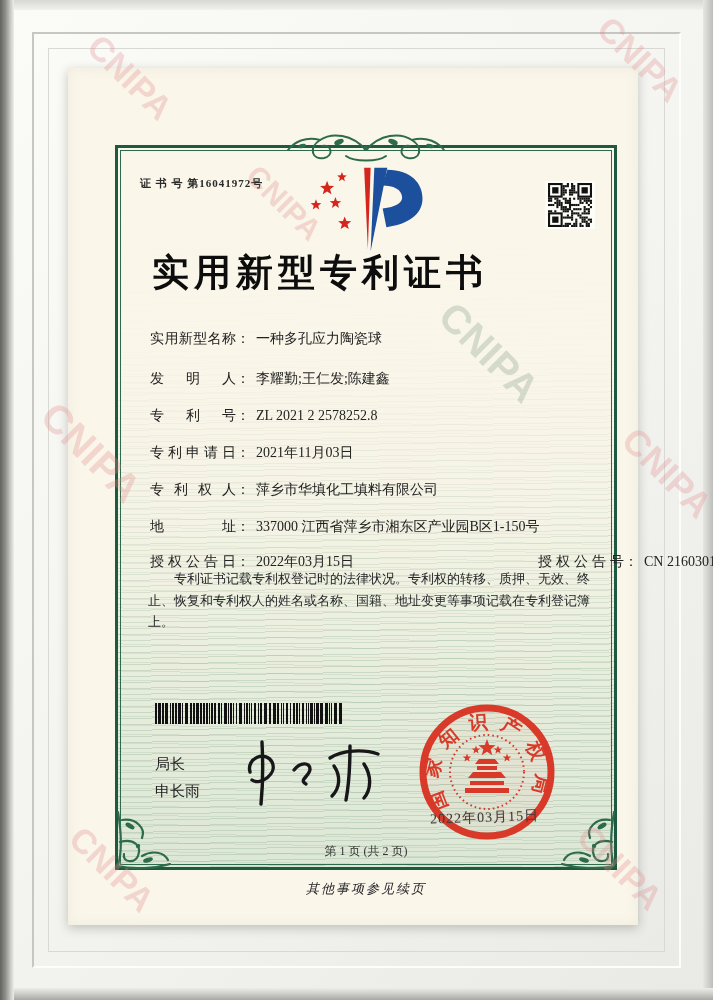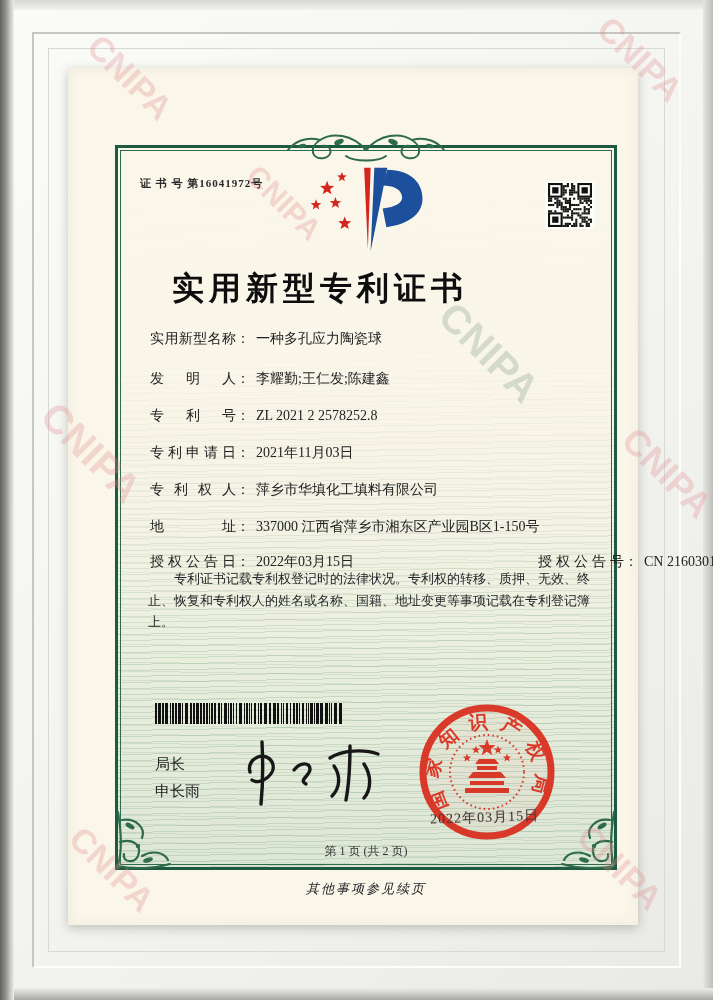--- a/index.html
+++ b/index.html
@@ -38,21 +38,21 @@
   .ornament-top{position:absolute;left:276px;top:126px;width:180px;height:44px;z-index:3;}
   .corner-fl{position:absolute;z-index:3;width:62px;height:72px;}
   .corner-fl.bl{left:112px;top:802px;}
   .corner-fl.br{left:558px;top:802px;transform:scaleX(-1);}
   
   .content{position:absolute;inset:0;z-index:4;}
   .cert-no{position:absolute;left:140px;top:176px;font-size:11px;letter-spacing:1px;color:#2a2a2a;font-weight:bold;}
   .logo{position:absolute;left:296px;top:166px;width:140px;height:88px;}
   .qr{position:absolute;left:545px;top:181px;width:50px;height:48px;background:#fdfdf8;padding:2px;}
   .title{position:absolute;left:115px;top:248px;width:410px;text-align:center;
-    font-size:32px;font-weight:600;letter-spacing:5px;color:#0d0d0d;margin-top:19px;}
+    font-size:37px;font-weight:600;letter-spacing:5px;color:#0d0d0d;}
   .frow{position:absolute;left:150px;height:20px;font-size:14px;white-space:nowrap;color:#222;margin-top:8px;}
   .frow .lbl{display:inline-block;width:86px;text-align:justify;text-align-last:justify;vertical-align:top;}
   .frow .colon{margin-right:6px;}
   .grant2{position:absolute;left:388px;top:0;}
   .bodytext{position:absolute;left:148px;top:568px;width:462px;font-size:13px;
     line-height:21.5px;color:#26262a;}
   .bodytext p{margin:0;text-indent:2em;}
   .barcode{position:absolute;left:155px;top:703px;width:188px;height:21px;}
   .signer-title{position:absolute;left:155px;top:755px;font-size:15px;font-family:Liberation Sans, sans-serif;color:#222;}
   .signer-name{position:absolute;left:155px;top:782px;font-size:15px;font-family:"Liberation Sans","DejaVu Sans",sans-serif;color:#222;}

